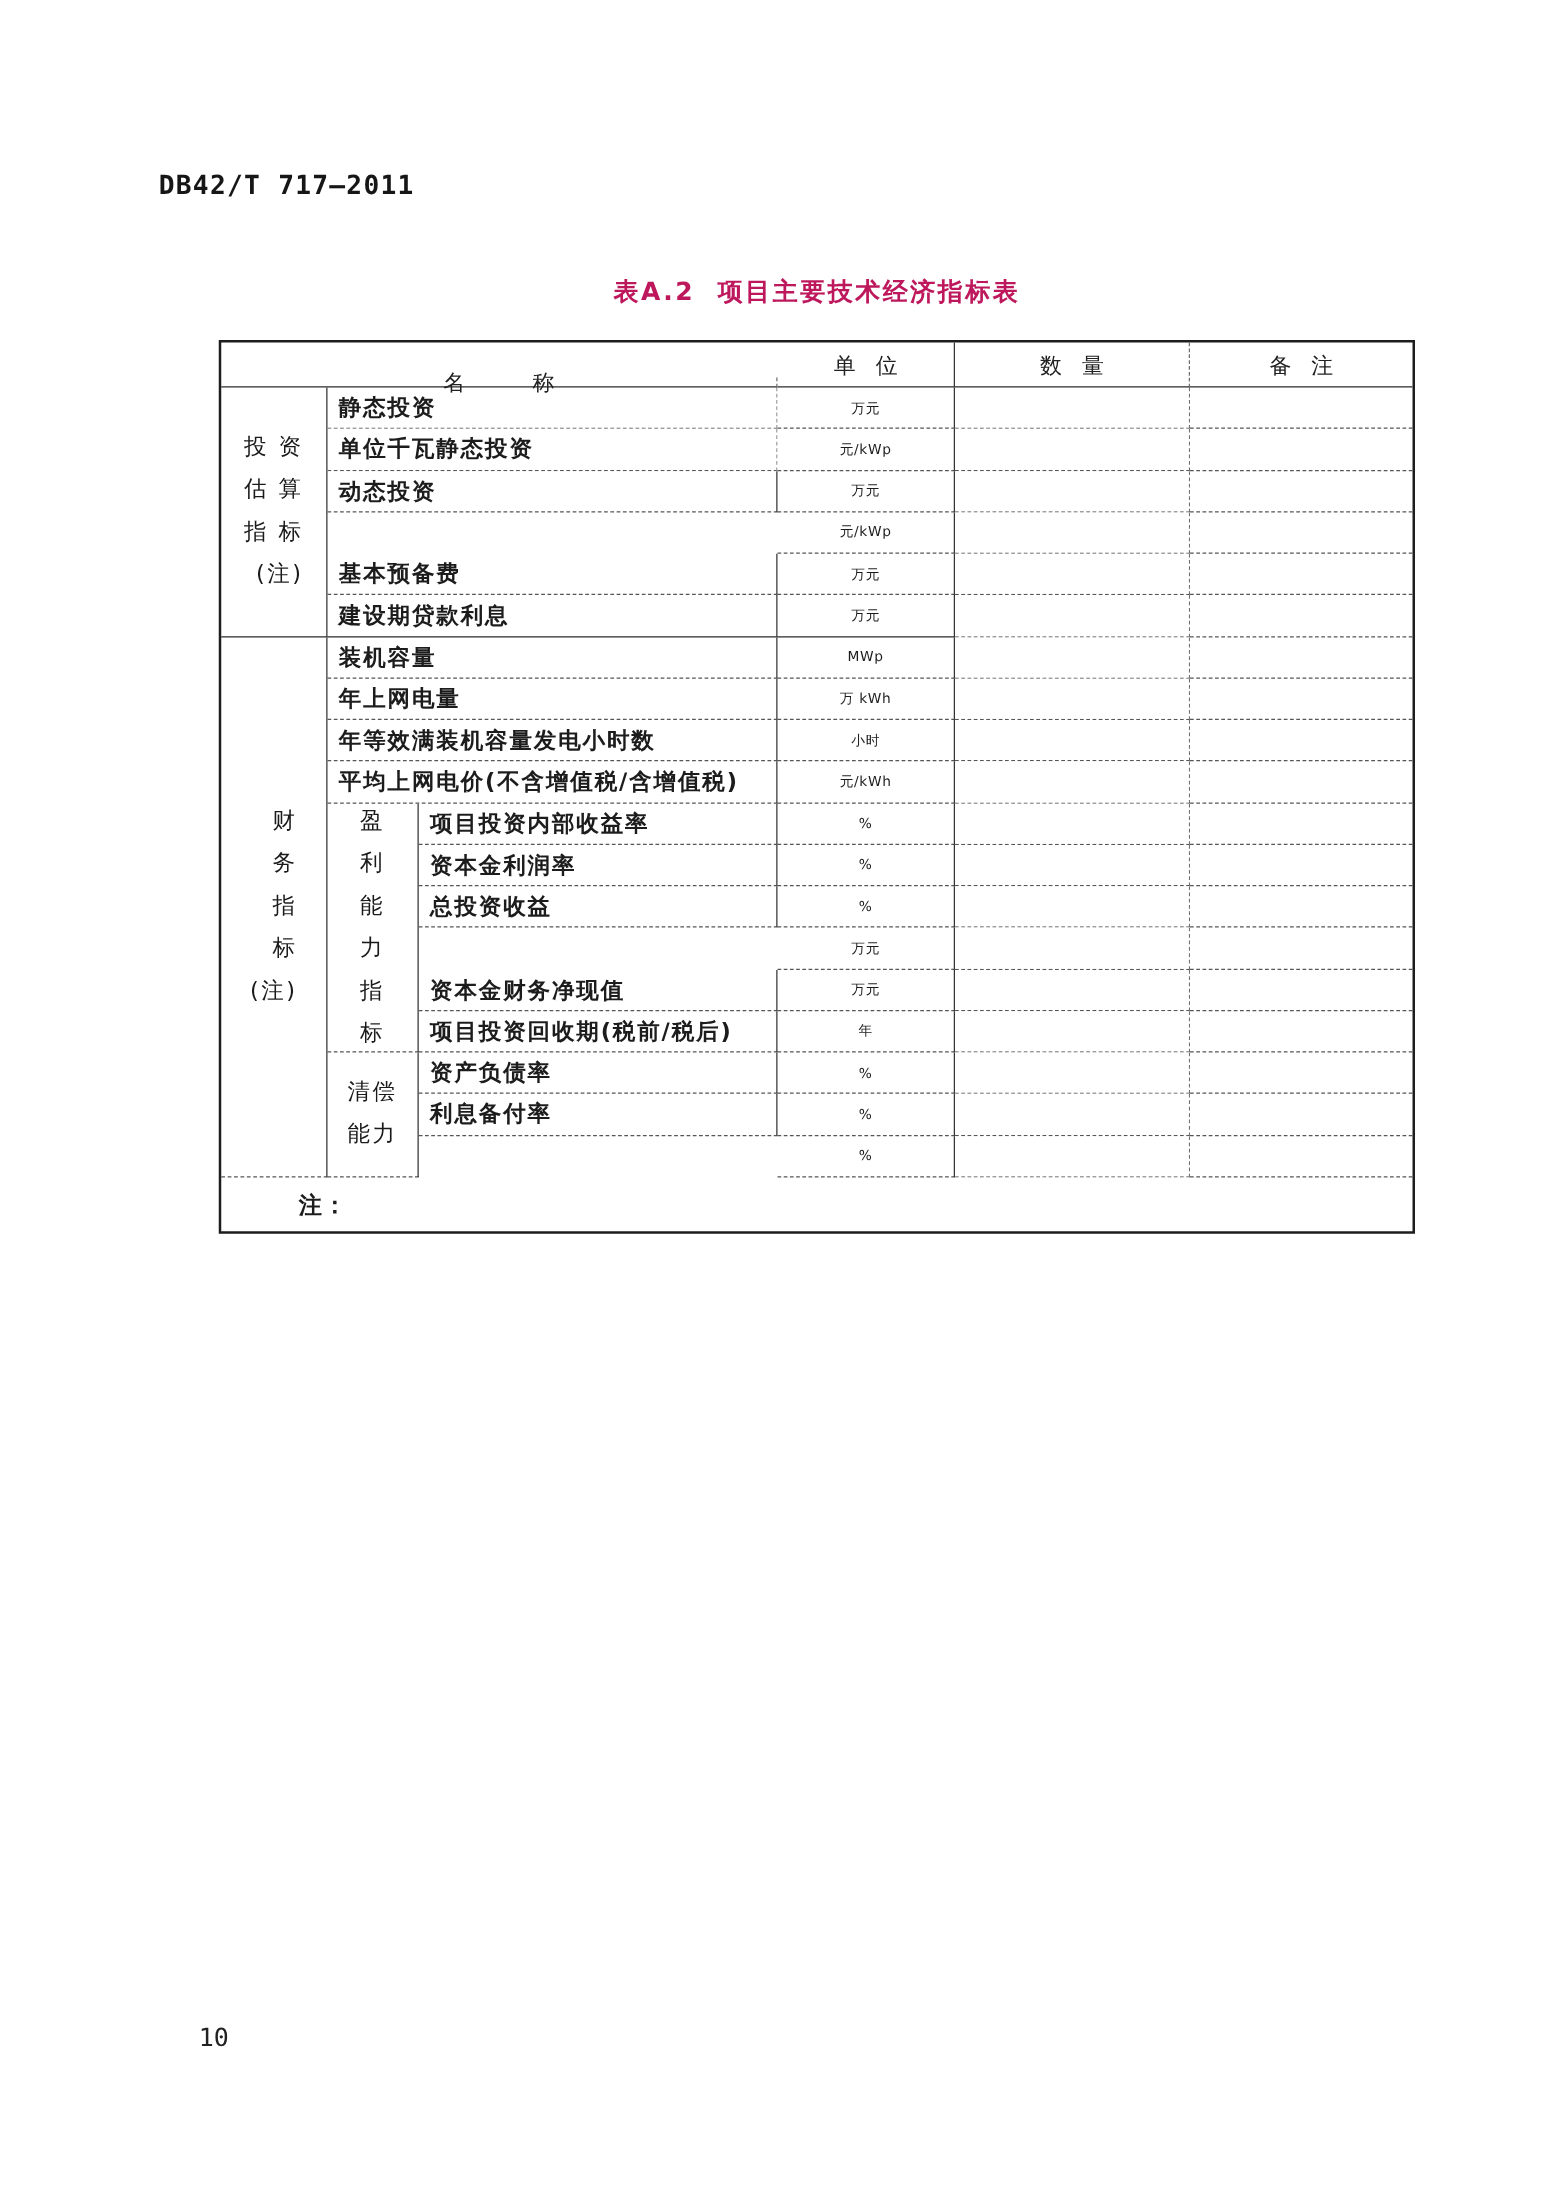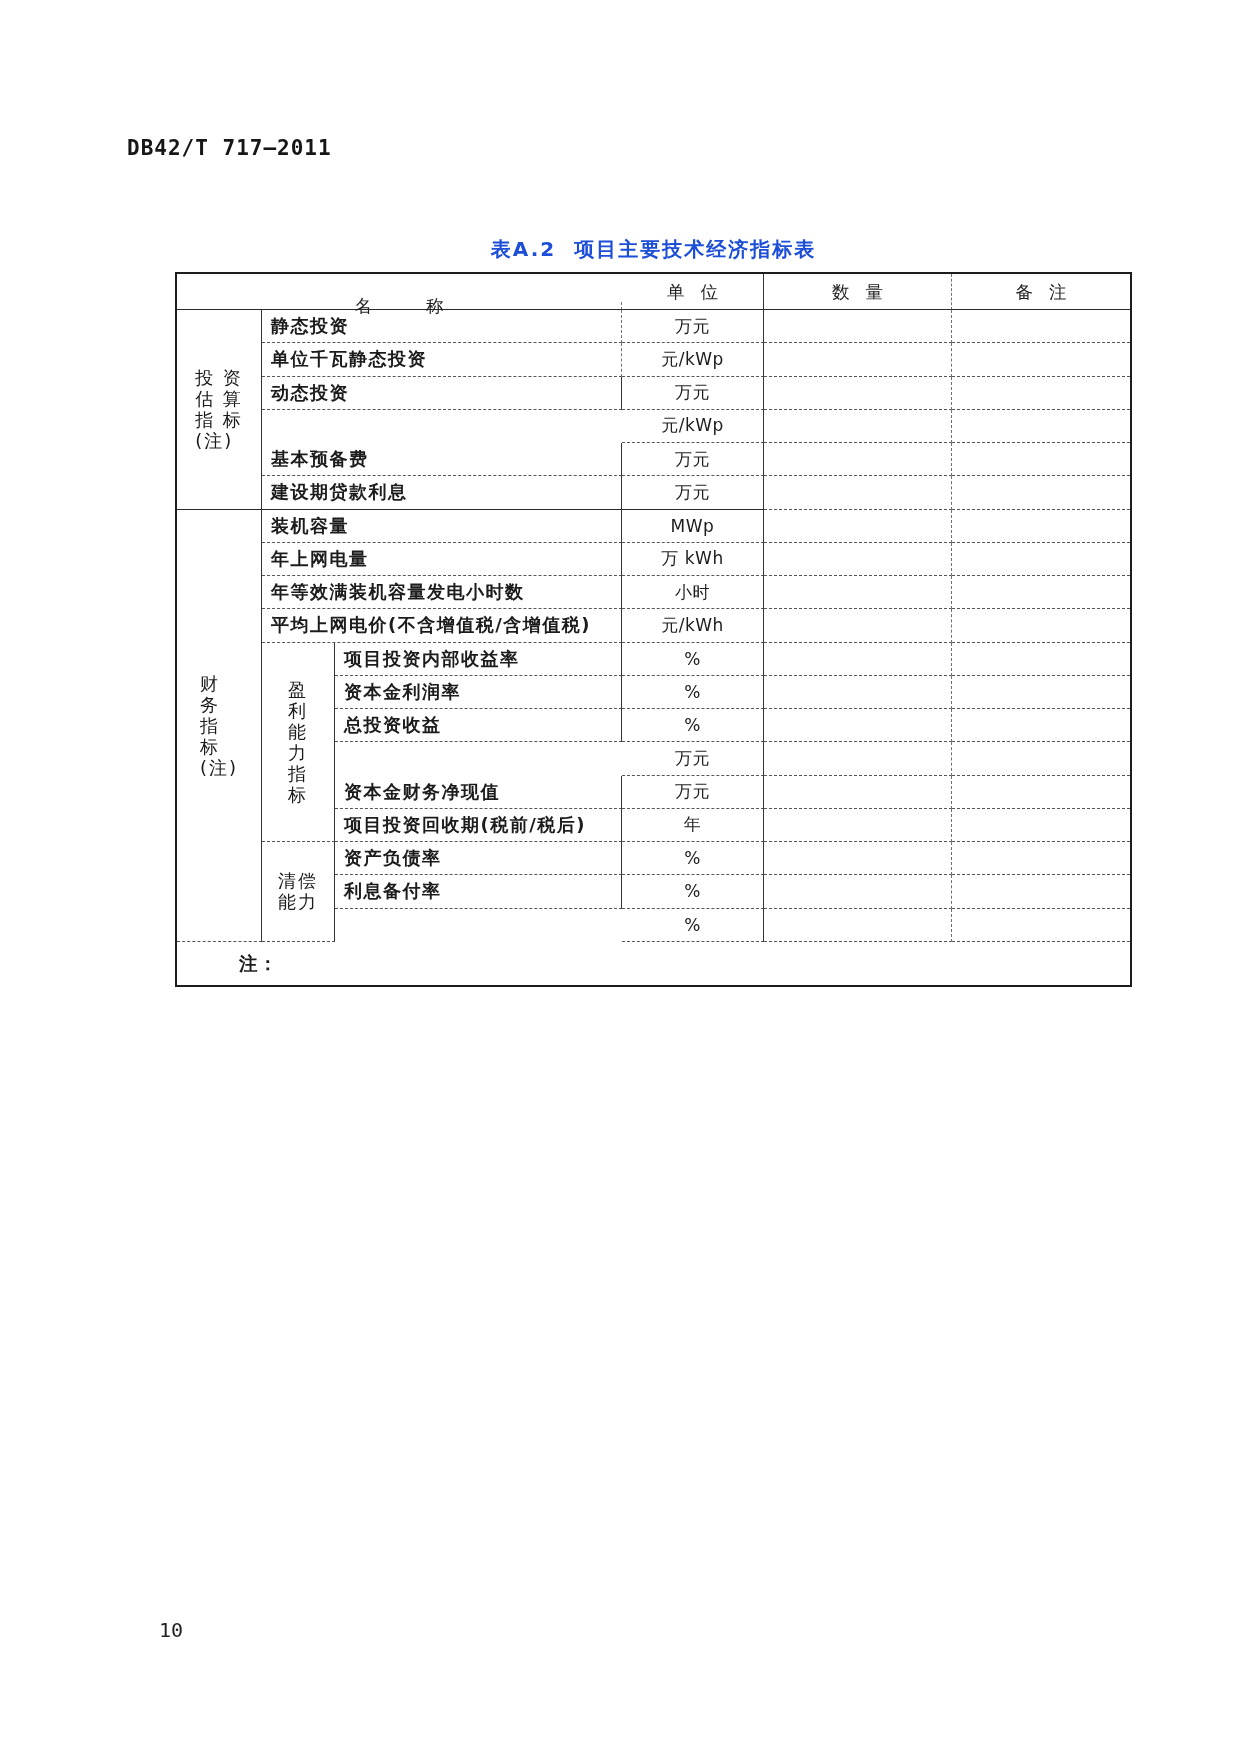--- a/index.html
+++ b/index.html
@@ -11,44 +11,44 @@
     position:relative;
     overflow:hidden;
   }
   .doc-code{
     position:absolute;left:127px;top:136px;
     font-family:"DejaVu Sans Mono",monospace;
     font-size:21px;font-weight:bold;letter-spacing:1px;color:#161616;
     white-space:pre;
   }
   .tbl-title{
-    position:absolute;left:175px;top:236px;width:957px;
+    position:absolute;left:175px;top:220px;width:957px;
     text-align:center;font-size:20px;font-weight:bold;letter-spacing:2px;
-    white-space:pre;color:#1d4ed8;
+    white-space:pre;color:#be185d;
   }
   .tbl{
     position:absolute;left:175px;top:272px;width:953px;height:711px;
     border:2px solid #1d1d1d;
     display:grid;
     grid-template-columns:85px 73px 287px 142px 188px 178px;
     grid-template-rows:36px repeat(19,33.25px) 1fr;
     background:#fff;
   }
   .c{display:flex;align-items:center;min-width:0;min-height:0;}
   .bb {border-bottom:1px dashed #565656;}
   .bbs{border-bottom:1px solid #2a2a2a;}
   .brs{border-right:1px solid #343434;}
   .brd{border-right:1px dashed #707070;}
   .hd{justify-content:center;font-size:17.5px;color:#222;}
   .hdname{letter-spacing:54px;text-indent:54px;margin-top:28px;}
   .hdsp{letter-spacing:16px;text-indent:16px;}
   .name{padding-left:9px;font-size:18px;letter-spacing:1.5px;white-space:nowrap;font-weight:bold;}
-  .unit{justify-content:center;font-size:17px;letter-spacing:0.5px;}
-  .vlab{justify-content:center;text-align:left;white-space:pre-line;
-        font-size:18px;letter-spacing:2px;line-height:21px;color:#1a1a1a;}
+  .unit{justify-content:center;font-size:11px;letter-spacing:0.5px;}
+  .vlab{justify-content:center;text-align:right;white-space:pre-line;
+        font-size:18px;letter-spacing:2px;line-height:34px;color:#1a1a1a;}
   .note{padding-left:62px;font-size:18.5px;letter-spacing:1px;}
   .note b{font-weight:bold;margin-right:8px;}
   .page-num{
     position:absolute;left:159px;top:1618px;
     font-family:"DejaVu Sans Mono",monospace;
     font-size:20px;color:#222;
   }
 </style>
 </head>
 <body>

